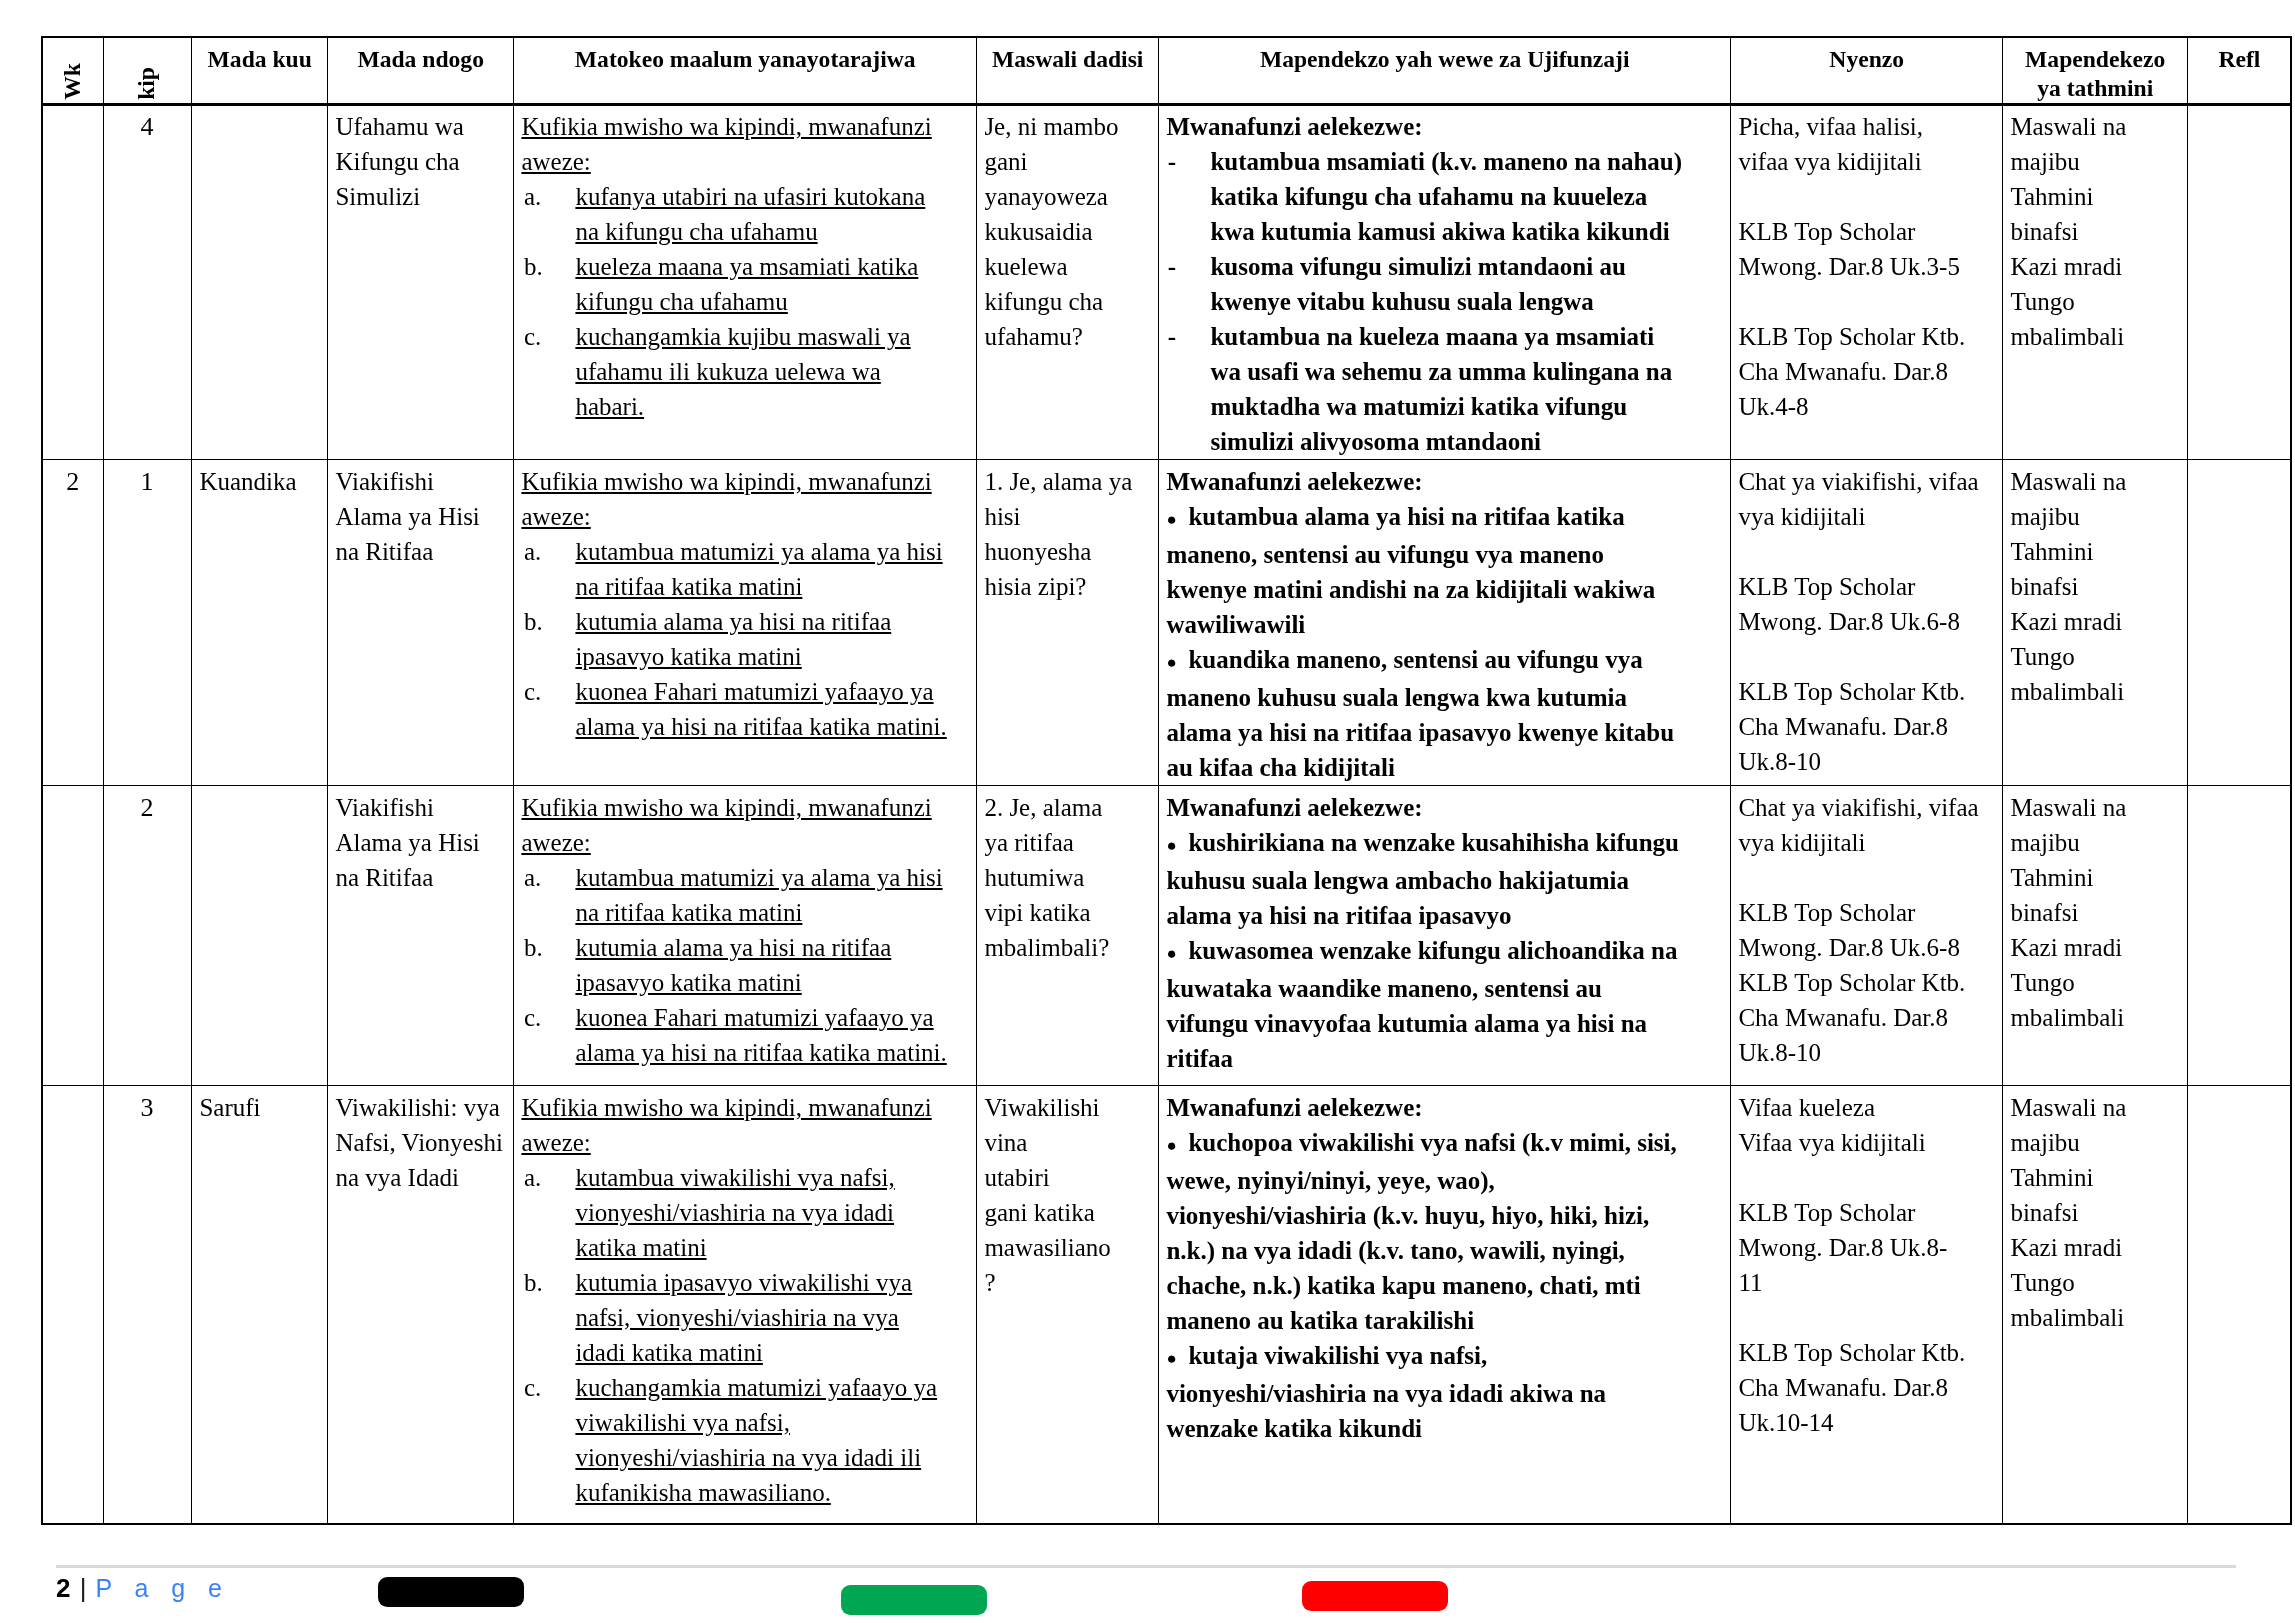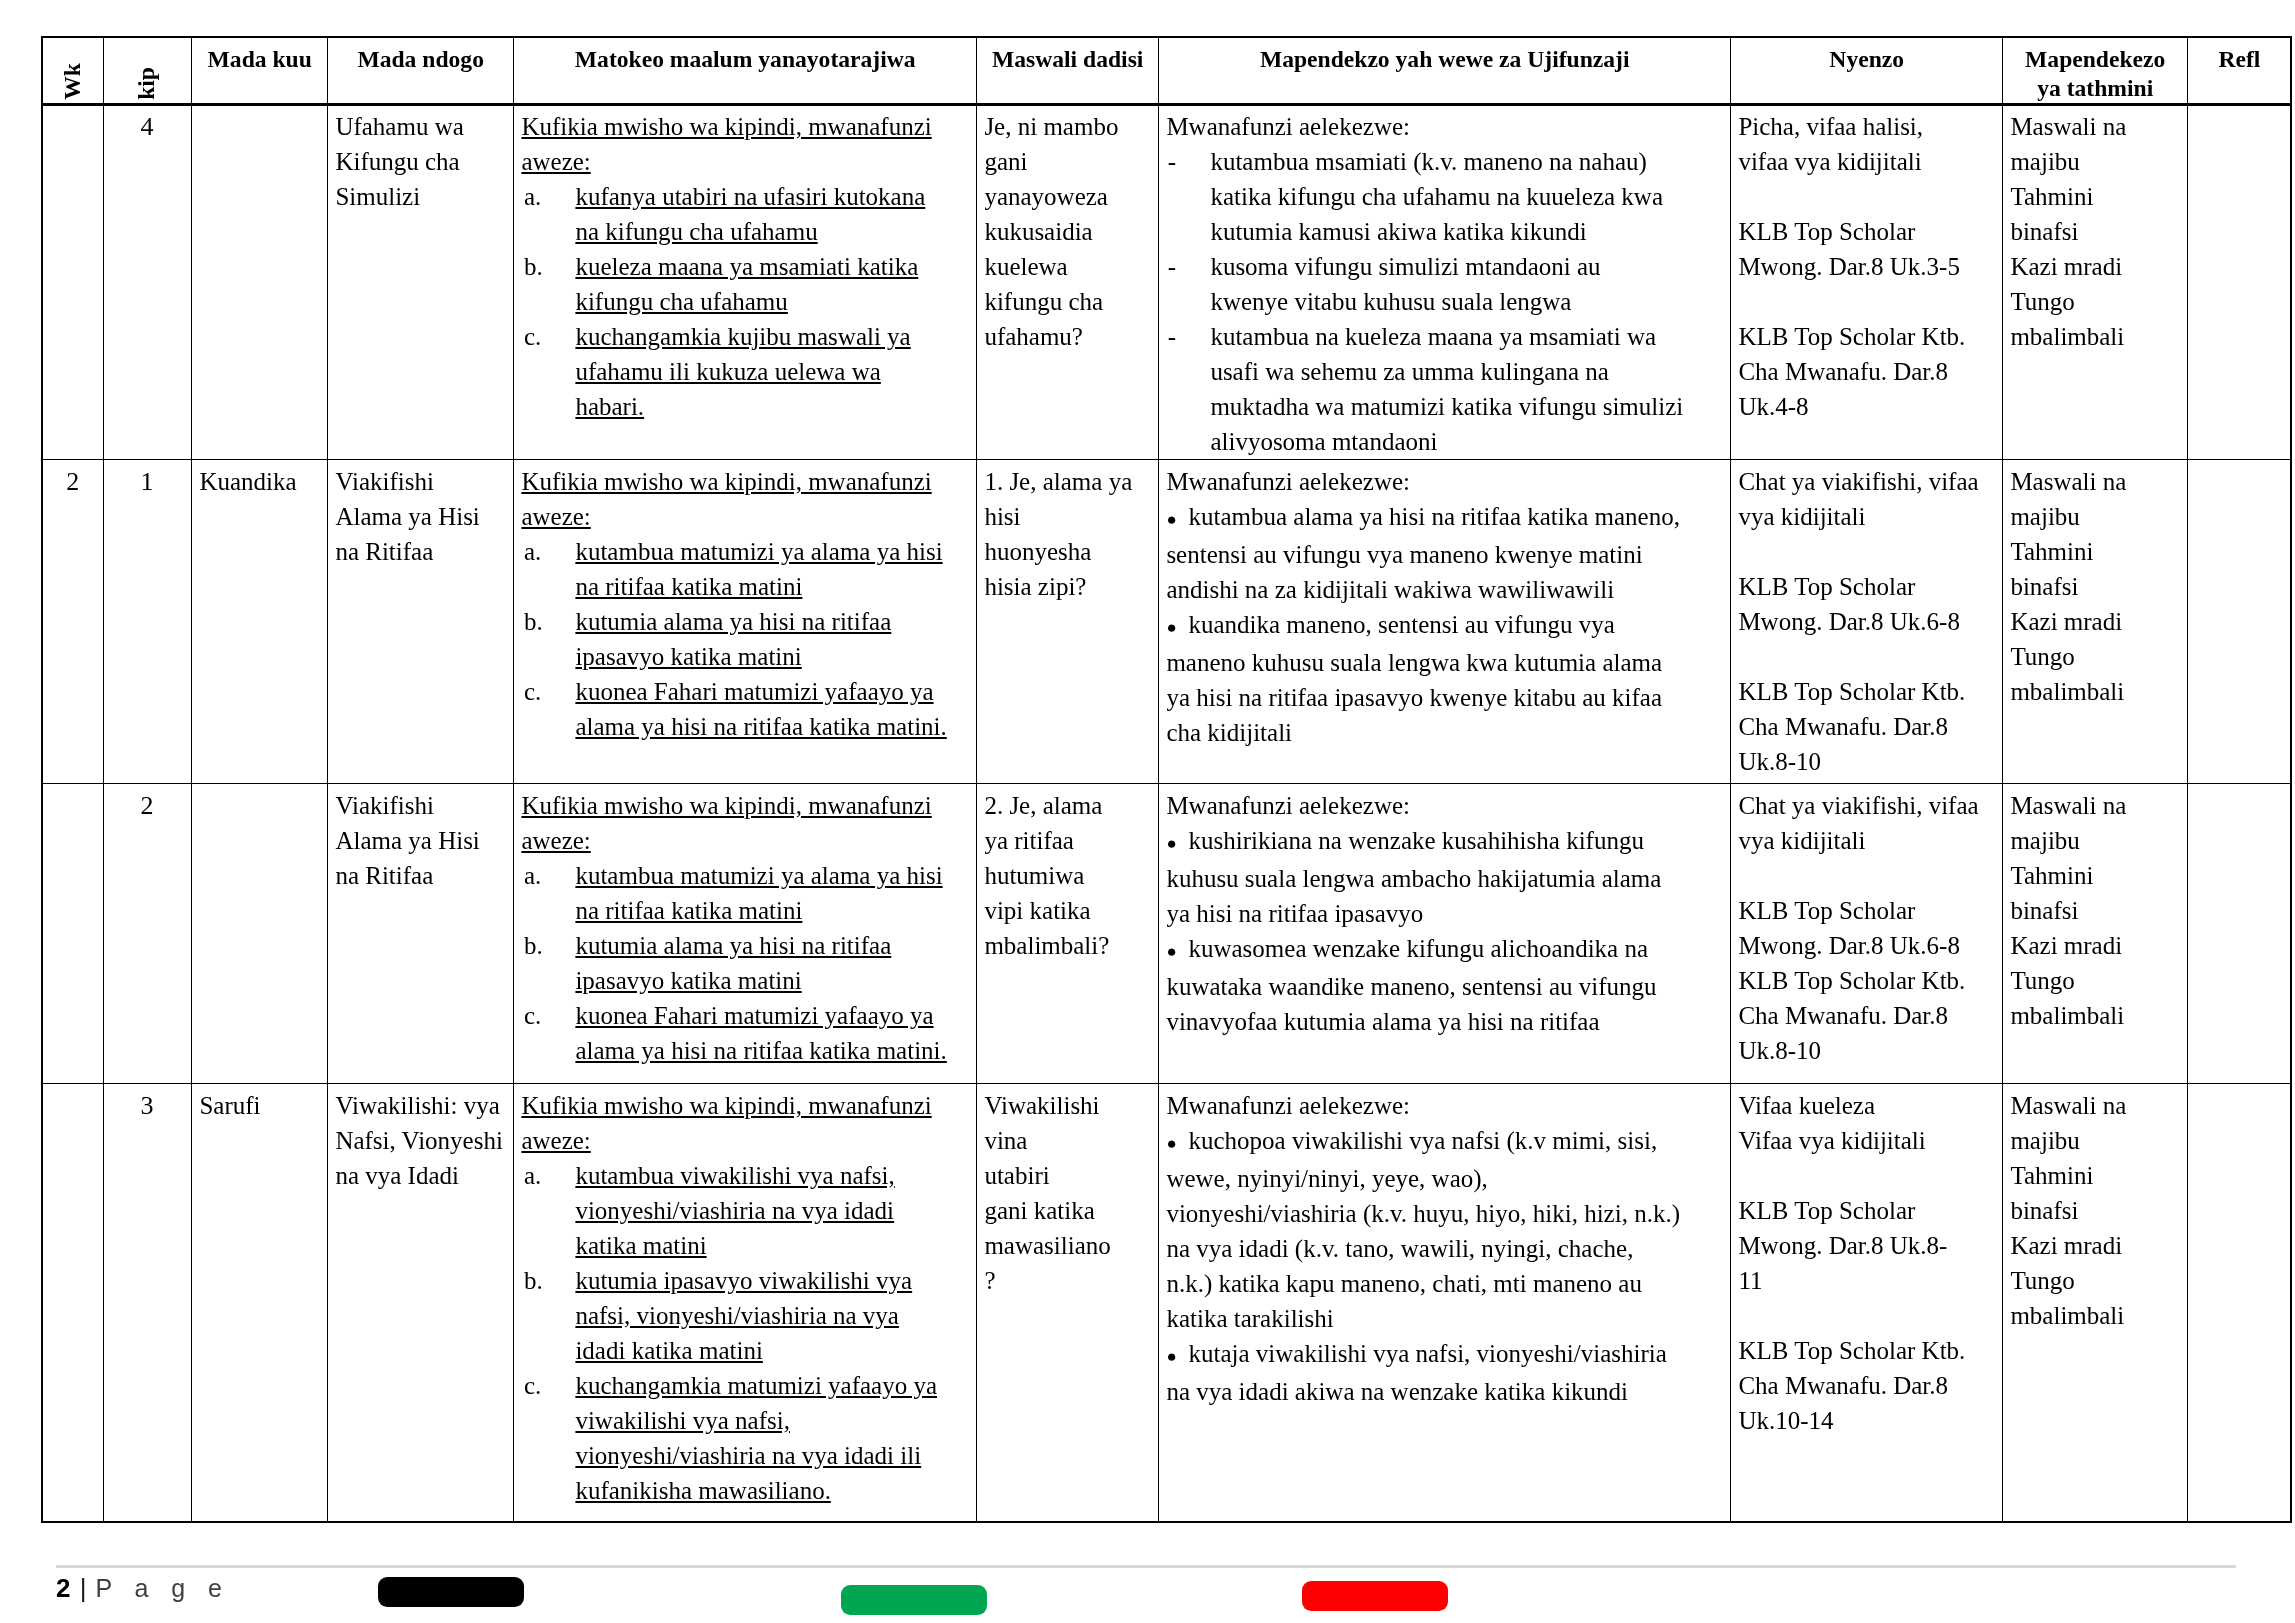--- a/index.html
+++ b/index.html
@@ -9,39 +9,39 @@
   table.sow{position:absolute;left:41px;top:36px;width:2248px;border-collapse:collapse;
         table-layout:fixed;font-size:25px;line-height:35px;}
   table.sow{border:2px solid #000;}
   .sow th,.sow td{border:1.6px solid #000;vertical-align:top;overflow:hidden;}
   .sow th{font-weight:bold;font-size:23.6px;line-height:29px;text-align:center;
         padding:6.5px 6.5px 0 7.9px;border-bottom:3.3px solid #000;height:52px;}
   .sow th.vh{padding:0;}
   .sow td{padding:3.9px 7.9px 0 7.9px;}
   .sow td.c-wk,.sow td.c-kip{text-align:center;font-size:26px;padding-left:1.3px;padding-right:1.3px;}
   .sow td.c-matokeo{padding-right:26px;text-decoration:underline;}
-  .sow td.c-hatua{padding-right:46px;}
+  .sow td.c-hatua{padding-right:46px;font-weight:bold;}
 
   .vcell{height:100%;display:flex;align-items:flex-end;justify-content:center;padding-bottom:2.6px;box-sizing:border-box;}
   .vtext{writing-mode:vertical-rl;transform:rotate(180deg);font-weight:bold;font-size:23.6px;line-height:1;}
 
   p{margin:0;}
   .li{position:relative;padding-left:54px;}
   .li .km{position:absolute;left:2.6px;top:0;}
   .hang{position:relative;padding-left:44px;}
   .hang .km{position:absolute;left:1.3px;top:0;}
   .bul .km{font-size:17px;margin-right:11.8px;}
   .blank{height:35px;}
 
   .footer-rule{position:absolute;left:56px;top:1565px;width:2180px;height:3.3px;background:#d9d9d9;}
   .footer{position:absolute;left:56px;top:1573px;font-family:"Liberation Sans",sans-serif;
         font-size:26px;color:#000;white-space:nowrap;}
   .pgnum{font-weight:bold;}
   .pgsep{margin:0 9.2px;color:#1a1a1a;}
-  .pglabel{color:#404040;letter-spacing:7.9px;font-size:25px;}
+  .pglabel{color:#3b82f6;letter-spacing:7.9px;font-size:25px;}
 
   .bar{position:absolute;height:30px;width:146px;border-radius:9.2px;}
   .bar-black{left:378px;top:1577px;}
   .bar-green{left:841px;top:1585px;}
   .bar-red{left:1302px;top:1581px;}
 </style>
 </head>
 <body>
 
 <div class="page">

